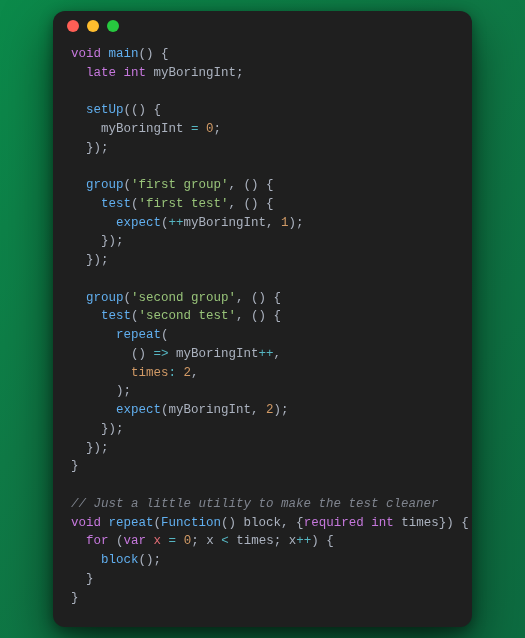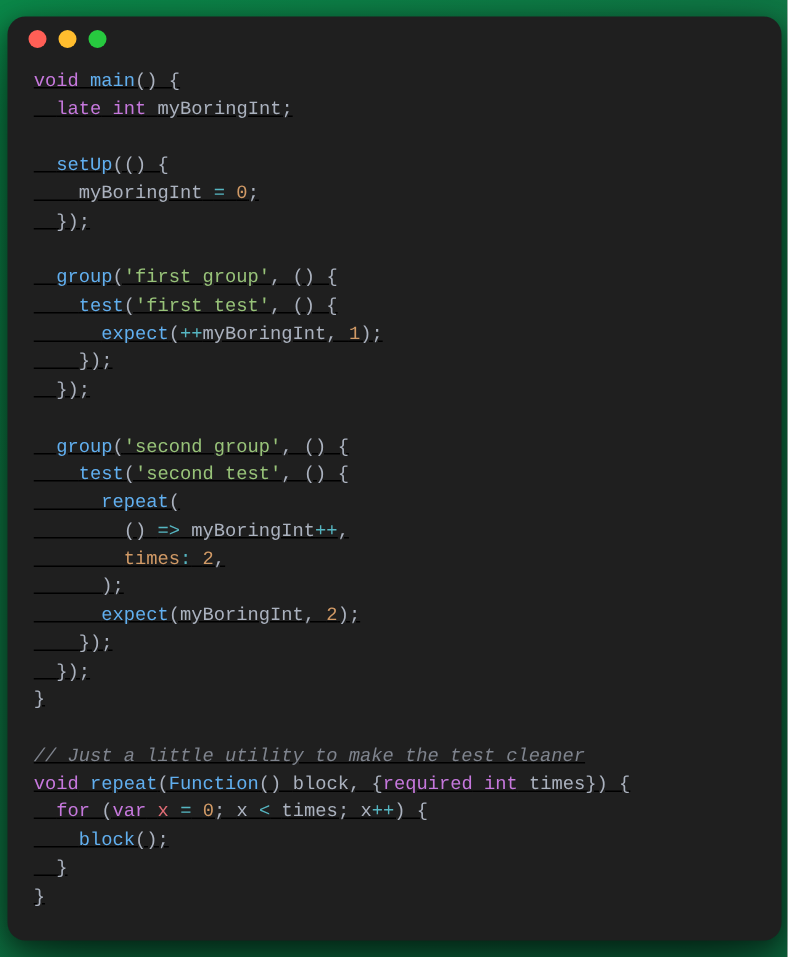--- a/index.html
+++ b/index.html
@@ -4,26 +4,25 @@
 <style>
   html,body{margin:0;padding:0;background:#ffffff;width:525px;height:638px;}
   .stage{
     position:relative;
     width:525px;height:638px;
     background:linear-gradient(135deg,#0b8a4a 0%,#0f7a46 40%,#0d6b40 100%);
     display:flex;align-items:center;justify-content:center;
     box-sizing:border-box;
   }
   .window{
-    width:516px;
+    width:419px;
     background:#1f1f1f;
     border-radius:12px;
     box-shadow:0 20px 50px rgba(0,0,0,.55), 0 4px 14px rgba(0,0,0,.4);
     overflow:hidden;
-    text-decoration:underline;
   }
   .titlebar{
     height:30px;
     display:flex;align-items:center;
     padding:0 14px;
     gap:8px;
   }
   .dot{width:12px;height:12px;border-radius:50%;}
   .dot.red{background:#ff5f56;}
   .dot.yellow{background:#ffbd2e;}

